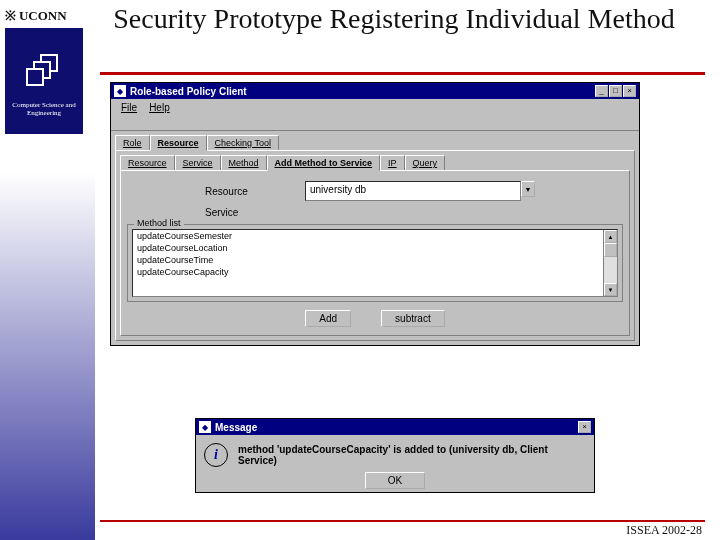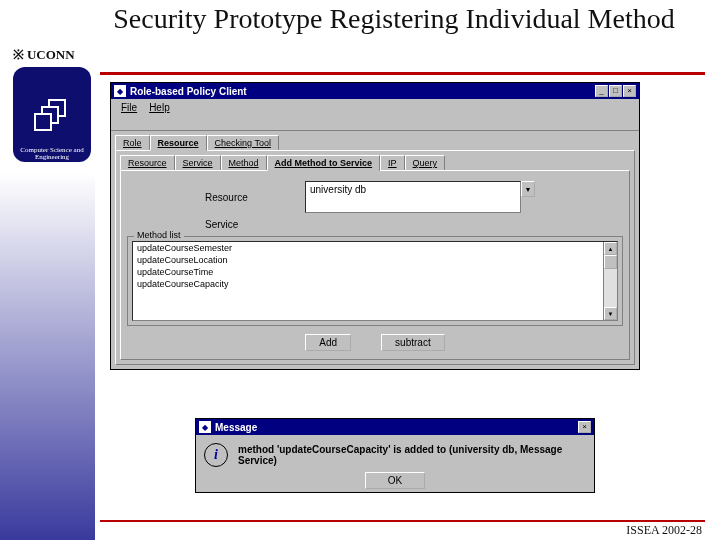--- a/index.html
+++ b/index.html
@@ -1,22 +1,22 @@
 <!DOCTYPE html>
 <html><head>
 <meta charset="utf-8">
 <style>
   * { box-sizing: border-box; margin: 0; padding: 0; }
   body { font-family: "Times New Roman", serif; background: #fff; width: 720px; height: 540px; position: relative; overflow: hidden; }
   .slide { width: 720px; height: 540px; position: relative; }
   .gradient-bar { position: absolute; left: 0; top: 0; width: 95px; height: 540px; background: linear-gradient(to bottom, #fff 0%, #fff 32%, #3a3a9e 100%); z-index: 0; }
-  .logo-box { position: absolute; left: 13px; top: 6px; z-index: 2; margin-top: 39px; }
+  .logo-box { position: absolute; left: 5px; top: 6px; z-index: 2; }
   .logo-title { font-size: 13px; font-weight: bold; color: #111; font-family: Georgia, serif; }
   .logo-title::before { content: "※"; margin-right: 3px; }
-  .logo-graphic { width: 78px; height: 95px; background: #0d0e6e; margin-top: 4px; display: flex; flex-direction: column; align-items: center; justify-content: flex-end; padding-top: 10px; position: relative; border-radius: 12px; }
+  .logo-graphic { width: 78px; height: 106px; background: #0d0e6e; margin-top: 4px; display: flex; flex-direction: column; align-items: center; justify-content: center; padding-top: 10px; position: relative; }
   .chip-stack { position: relative; width: 36px; height: 36px; }
   .chip { position: absolute; width: 18px; height: 18px; border: 2px solid #fff; background: #0d0e6e; }
   .chip1 { left: 14px; top: 0; } .chip2 { left: 7px; top: 7px; } .chip3 { left: 0; top: 14px; }
   .circ-text { font-size: 7px; color: #fff; text-align: center; margin-top: 12px; line-height: 1.1; }
   .slide-title { position: absolute; top: 4px; left: 100px; right: 32px; text-align: center; font-size: 28px; font-weight: normal; color: #111; line-height: 1.1; z-index: 2; }
   .hr1 { position: absolute; top: 72px; left: 100px; right: 15px; height: 3px; background: #b80000; z-index: 2; }
   .hr2 { position: absolute; bottom: 18px; left: 100px; right: 15px; height: 2px; background: #b80000; z-index: 2; }
   .page-num { position: absolute; bottom: 2px; right: 18px; font-size: 12px; color: #111; z-index: 2; }
 
   .app-window { position: absolute; left: 110px; top: 82px; width: 530px; background: #c0c0c0; border: 1px solid #000; font-family: "MS Sans Serif", Tahoma, sans-serif; font-size: 9px; z-index: 3; }
@@ -28,25 +28,25 @@
   .tb-btn { width: 13px; height: 12px; background: #c0c0c0; border: 1px outset #fff; display: flex; align-items: center; justify-content: center; font-size: 8px; line-height: 1; cursor: pointer; color: #000; }
   .menubar { background: #c0c0c0; display: flex; padding: 2px 4px; border-bottom: 1px solid #808080; height: 32px; }
   .menu-item { padding: 1px 6px; font-size: 10px; cursor: pointer; text-decoration: underline; }
   .tabrow { display: flex; padding: 4px 4px 0 4px; gap: 0; text-decoration: underline; }
   .tab { padding: 2px 7px; font-size: 9px; background: #c0c0c0; border-top: 1px solid #fff; border-left: 1px solid #fff; border-right: 1px solid #808080; border-bottom: 0; cursor: pointer; position: relative; }
   .tab.active { background: #c0c0c0; font-weight: bold; border-bottom: 1px solid #c0c0c0; margin-bottom: -1px; }
   .tab-panel { border: 1px solid #808080; border-top-color: #fff; border-left-color: #fff; margin: 0 4px 4px 4px; padding: 4px; }
   .form-row { display: flex; align-items: center; margin: 6px 0 6px 80px; }
   .form-label { width: 100px; font-size: 10px; color: #000; }
   .combo { flex: 0 0 230px; display: flex; }
-  .combo-input { flex: 1; background: #fff; border: 1px inset #808080; padding: 2px 4px; font-size: 10px; height: 32px; }
+  .combo-input { flex: 1; background: #fff; border: 1px inset #808080; padding: 2px 4px; font-size: 10px; height: 20px; }
   .combo-btn { width: 14px; height: 16px; background: #c0c0c0; border: 1px outset #fff; display: flex; align-items: center; justify-content: center; font-size: 7px; cursor: pointer; }
   .fieldset { border: 1px solid #808080; margin: 6px 2px; padding: 4px; position: relative; }
   .fieldset-legend { position: absolute; top: -7px; left: 6px; background: #c0c0c0; padding: 0 3px; font-size: 9px; color: #000; }
-  .listbox { background: #fff; border: 1px inset #808080; height: 80px; display: flex; }
+  .listbox { background: #fff; border: 1px inset #808080; height: 68px; display: flex; }
   .list-content { flex: 1; overflow: hidden; }
   .list-item { padding: 1px 4px; font-size: 9px; cursor: pointer; }
   .list-scroll { width: 14px; background: #c0c0c0; display: flex; flex-direction: column; justify-content: space-between; border-left: 1px solid #808080; }
   .sb-btn { height: 13px; background: #c0c0c0; border: 1px outset #fff; display: flex; align-items: center; justify-content: center; font-size: 6px; cursor: pointer; }
   .sb-thumb { flex: 0 0 14px; background: #c0c0c0; border: 1px outset #fff; }
   .button-row { display: flex; justify-content: center; gap: 30px; margin: 8px 0 4px 0; }
   .win-btn { padding: 2px 13px; font-size: 10px; background: #c0c0c0; border: 1px outset #fff; cursor: pointer; }
 
   .msg-window { position: absolute; left: 195px; top: 418px; width: 400px; background: #c0c0c0; border: 1px solid #000; font-family: "MS Sans Serif", Tahoma, sans-serif; font-size: 9px; z-index: 4; }
   .msg-body { padding: 8px; display: flex; align-items: center; gap: 10px; }
@@ -146,21 +146,21 @@
       <div class="titlebar-left">
         <div class="titlebar-icon">◆</div>
         <div class="titlebar-text">Message</div>
       </div>
       <div class="titlebar-buttons">
         <div class="tb-btn">×</div>
       </div>
     </div>
     <div class="msg-body">
       <div class="msg-icon">i</div>
-      <div class="msg-text">method 'updateCourseCapacity' is added to (university db, Message Service)</div>
+      <div class="msg-text">method 'updateCourseCapacity' is added to (university db, Client Service)</div>
     </div>
     <div class="msg-btns">
       <span class="win-btn" style="padding:2px 22px;">OK</span>
     </div>
   </div>
 
   <div class="hr2"></div>
   <div class="page-num">ISSEA 2002-28</div>
 </div>
 

